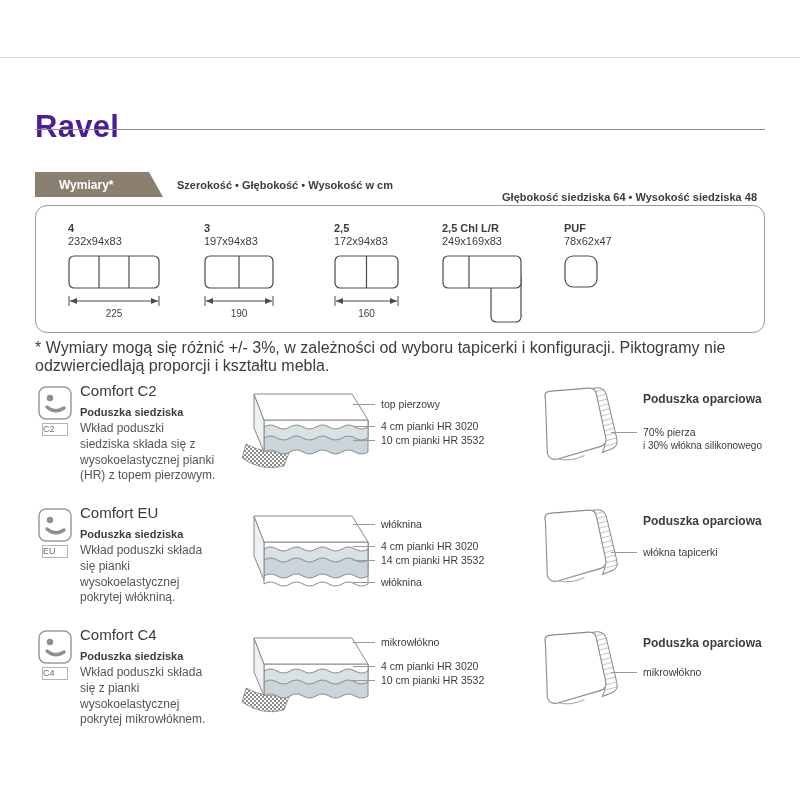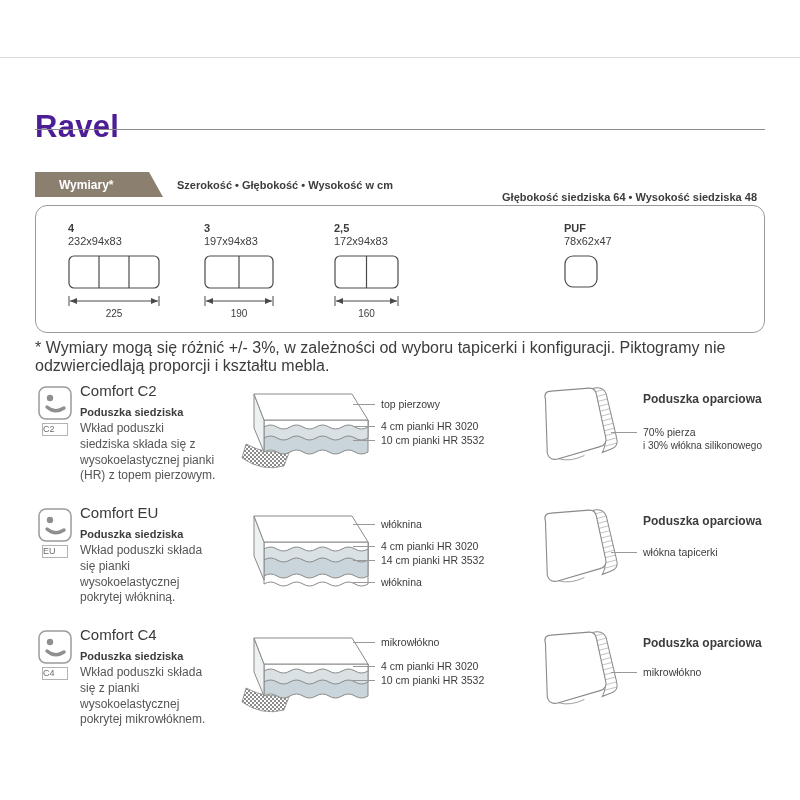--- a/index.html
+++ b/index.html
@@ -119,20 +119,29 @@
           <line x1="1" y1="1" x2="1" y2="11" stroke="#4a4a4a"></line>
             <line x1="64" y1="1" x2="64" y2="11" stroke="#4a4a4a"></line>
           <line x1="2" y1="6" x2="63" y2="6" stroke="#4a4a4a"></line>
           <polygon points="2,6 9,3 9,9" fill="#4a4a4a"></polygon>
             <polygon points="63,6 56,3 56,9" fill="#4a4a4a"></polygon>
         </svg>
       </div>
       <div class="pg-width">160</div>
     </div>
 
+    <div class="pg" style="left:406px">
+      <div class="pg-name">2,5 Chl L/R</div>
+      <div class="pg-size">249x169x83</div>
+      <svg width="82" height="70" viewBox="0 0 82 70">
+        <rect x="49" y="18" width="30" height="49" rx="5" fill="#fff" stroke="#4a4a4a" stroke-width="1.2"></rect>
+        <rect x="1" y="1" width="78" height="32" rx="5" fill="#fff" stroke="#4a4a4a" stroke-width="1.2"></rect>
+        <line x1="27" y1="1" x2="27" y2="33" stroke="#4a4a4a" stroke-width="1.2"></line>
+      </svg>
+    </div>
 
     <div class="pg" style="left:528px">
       <div class="pg-name">PUF</div>
       <div class="pg-size">78x62x47</div>
       <svg width="34" height="33" viewBox="0 0 34 33">
         <rect x="1" y="1" width="32" height="31" rx="8" fill="#fff" stroke="#4a4a4a" stroke-width="1.2"></rect>
       </svg>
     </div>
   </div>
 

